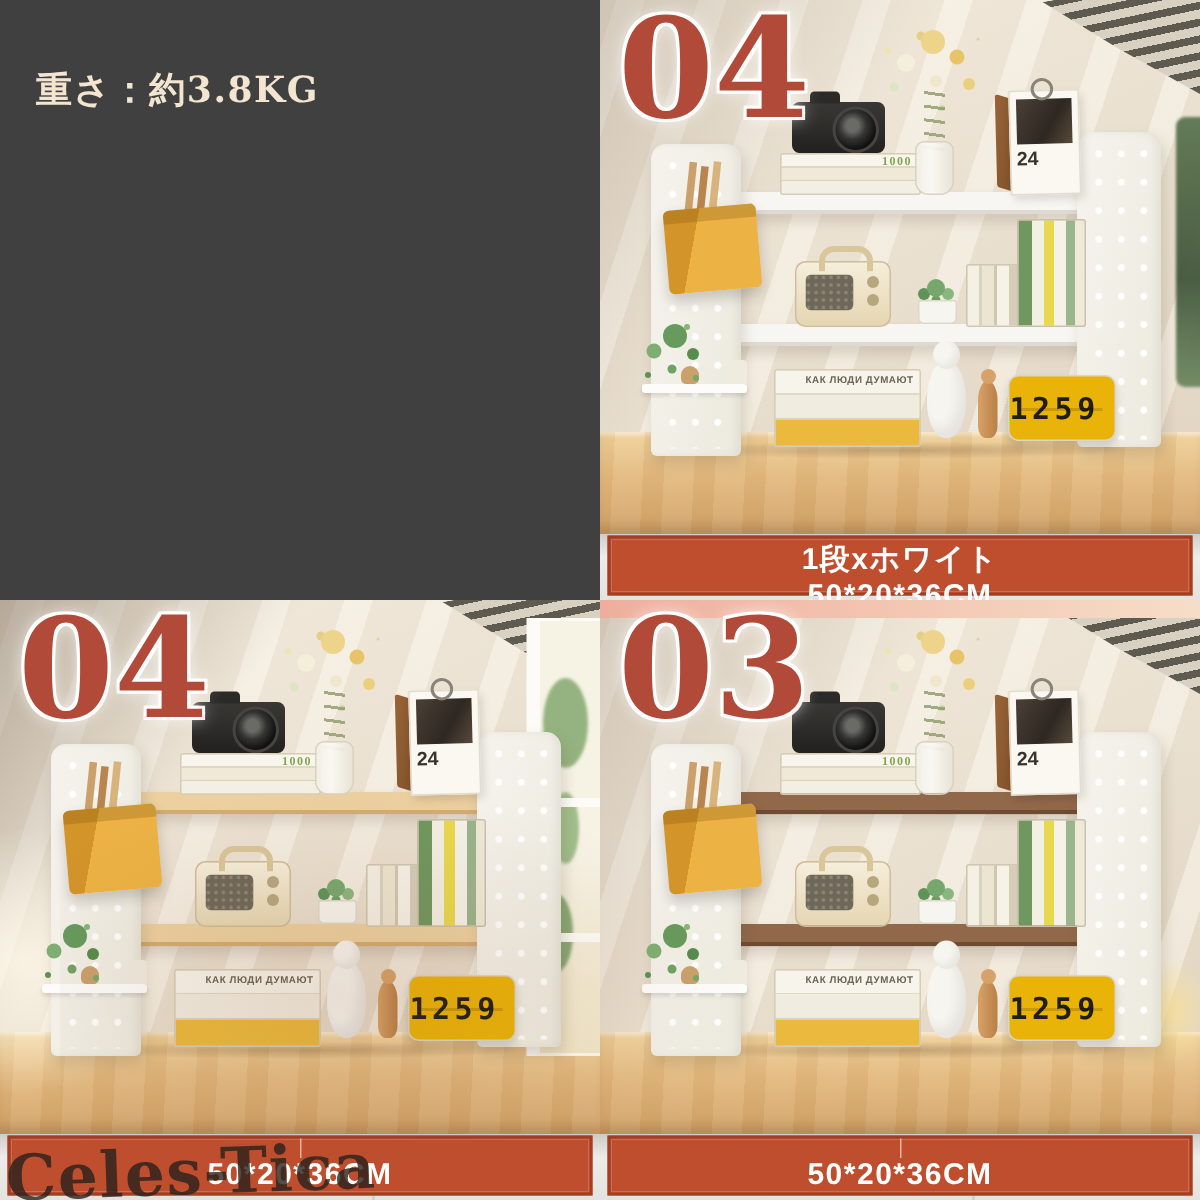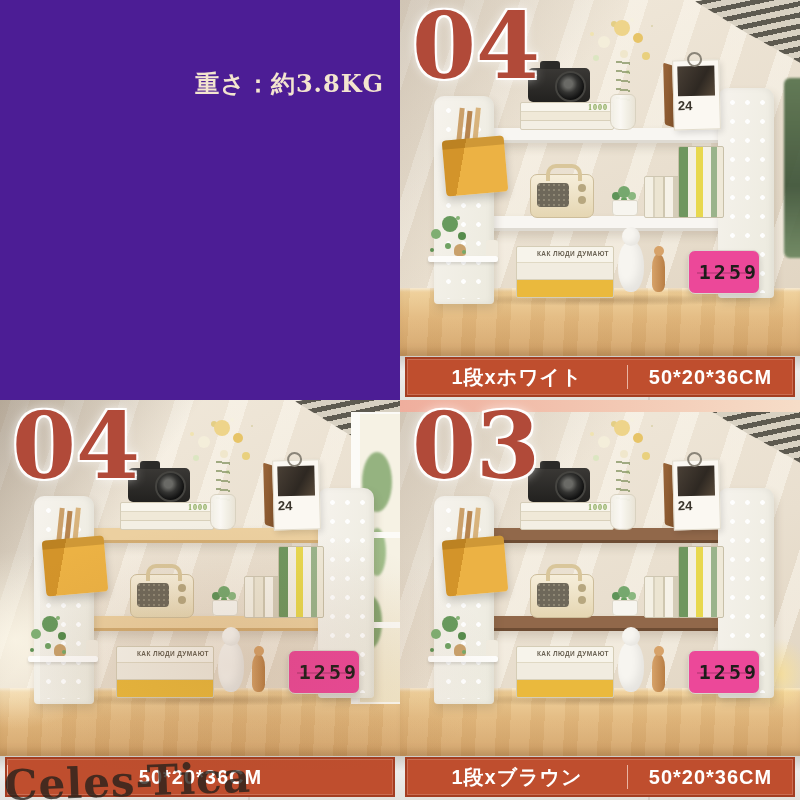--- a/index.html
+++ b/index.html
@@ -1,21 +1,21 @@
 <!DOCTYPE html>
 <html><head>
 <meta charset="utf-8">
 <style>
   html,body{margin:0;padding:0;background:#fff;}
   .page{position:relative;width:800px;height:800px;overflow:hidden;
         display:grid;grid-template-columns:400px 400px;grid-template-rows:400px 400px;
         font-family:"Liberation Sans","DejaVu Sans",sans-serif;}
 
   
-  .specs{background:#4c1d95;box-sizing:border-box;padding:70px 16px 0 24px;text-align:right;}
+  .specs{background:#404040;box-sizing:border-box;padding:46px 16px 0 24px;}
   .specs p{margin:0 0 26px 0;font-family:"DejaVu Serif","Liberation Serif",serif;
            font-size:24px;font-weight:600;color:#f3e5cf;letter-spacing:1px;line-height:1.2;}
 
   
   .scene{position:relative;width:400px;height:400px;overflow:hidden;background:#e9e1d3;}
   .wall{position:absolute;inset:0;background:linear-gradient(155deg,#f2eadc 0%,#e9dfcf 50%,#ddd0bc 100%);}
   .wallshade{position:absolute;inset:0;background:linear-gradient(125deg,rgba(110,88,66,.26) 0%,rgba(110,88,66,0) 34%);}
   .s05 .wallshade{background:linear-gradient(125deg,rgba(90,70,50,.4) 0%,rgba(90,70,50,0) 30%);}
   .stripes{position:absolute;inset:-60px;background:repeating-linear-gradient(108deg,rgba(255,252,244,0) 0 34px,rgba(255,252,244,.45) 34px 52px);}
   .blinds{position:absolute;top:-8px;right:-14px;width:124px;height:94px;
@@ -98,22 +98,22 @@
   .books-bottom{left:116px;top:246px;width:96px;height:50px;border:1px solid #d5cdb6;border-radius:2px;z-index:4;
       background:linear-gradient(180deg,#f7f4eb 0 15px,#e0d9c4 15px 16px,#f1ece0 16px 32px,#d9d2bc 32px 33px,#eab93d 33px 50px);}
   .books-bottom .title{position:absolute;right:4px;top:3px;font-size:6.5px;font-weight:700;color:#6b6354;letter-spacing:.4px;}
   .gourd{left:218px;top:240px;width:26px;height:52px;background:#f7f5f0;border-radius:50% 50% 46% 46%;
       box-shadow:inset -5px -6px 8px rgba(0,0,0,.07);}
   .gourd::before{content:"";position:absolute;left:4px;top:-13px;width:18px;height:19px;background:#f7f5f0;
       border-radius:50%;box-shadow:inset -3px -3px 5px rgba(0,0,0,.06);}
   .figure{left:252px;top:254px;width:13px;height:38px;background:linear-gradient(90deg,#d7a269,#b97f46);
       border-radius:48% 48% 42% 42%/34% 34% 20% 20%;}
   .figure::before{content:"";position:absolute;left:1.5px;top:-8px;width:10px;height:10px;border-radius:50%;background:#d7a269;}
-  .clock{left:288px;top:250px;width:70px;height:42px;background:#ec4899;border:1px solid #d9d6cd;border-radius:7px;
-      box-shadow:0 4px 6px rgba(0,0,0,.14);z-index:5;display:flex;align-items:center;justify-content:flex-end;}
+  .clock{left:272px;top:250px;width:70px;height:42px;background:#eab308;border:1px solid #d9d6cd;border-radius:7px;
+      box-shadow:0 4px 6px rgba(0,0,0,.14);z-index:5;display:flex;align-items:center;justify-content:flex-start;}
   .clock .digits{font-family:"DejaVu Sans Mono","Liberation Mono",monospace;font-size:20px;font-weight:700;color:#1f1e1b;letter-spacing:3px;}
   .clock::after{content:"";position:absolute;left:8px;right:8px;top:50%;height:1.5px;background:rgba(0,0,0,.14);}
   .hangplant{left:22px;top:212px;width:62px;height:64px;z-index:5;}
   .hangplant::before{content:"";position:absolute;left:20px;top:4px;width:16px;height:16px;border-radius:50%;background:#679a5d;
       box-shadow:-14px 10px 0 -3px #7fae72,12px 12px 0 -4px #568c4c,-2px 22px 0 -5px #6fa263,
       8px -6px 0 -6px #85b476,-18px 26px 0 -6px #5e9153,14px 28px 0 -6px #76a868;}
   .bracket{left:28px;top:256px;width:70px;height:6px;background:#fdfcfa;border-radius:2px;
       box-shadow:0 2px 3px rgba(0,0,0,.12);z-index:4;}
   .bracket::before{content:"";position:absolute;right:0;top:-16px;width:12px;height:16px;background:#f0ebdf;border-radius:3px 3px 1px 1px;}
   .bracket::after{content:"";position:absolute;left:26px;top:-12px;width:12px;height:12px;background:#c9a16b;border-radius:50% 50% 30% 30%;}
@@ -134,21 +134,21 @@
   .s06 .glow-br{position:absolute;right:-10px;top:238px;width:60px;height:72px;z-index:1;
       background:radial-gradient(ellipse,rgba(250,225,150,.8),rgba(250,225,150,0) 70%);}
 
   
   .num{position:absolute;top:0;left:12px;z-index:6;line-height:1;
       font-family:"DejaVu Serif","Liberation Serif",serif;font-size:92px;font-weight:700;color:#b14a39;
       text-shadow:0 0 3px #fff,2px 2px 0 rgba(255,255,255,.92),-2px -2px 0 rgba(255,255,255,.92),
       2px -2px 0 rgba(255,255,255,.92),-2px 2px 0 rgba(255,255,255,.92),0 0 12px rgba(255,255,255,.9);}
   .caption{position:absolute;left:5px;right:5px;bottom:3px;height:40px;z-index:7;
       background:#bf4e2e;border:2px solid #a43d21;box-shadow:inset 0 0 0 1px rgba(255,255,255,.18);
-      display:flex;align-items:center;box-sizing:border-box;}
+      display:flex;align-items:center;box-sizing:border-box;flex-direction:column;}
   .cap-left{flex:0 0 57%;text-align:center;color:#fff;font-size:20px;font-weight:700;letter-spacing:1px;}
   .cap-sep{width:1px;height:24px;background:rgba(255,235,225,.65);}
   .cap-right{flex:1;text-align:center;color:#fff;font-size:20px;font-weight:700;letter-spacing:1px;}
 
   
   .watermark{position:absolute;left:4px;bottom:-6px;z-index:50;transform:rotate(-2deg);
       font-family:"DejaVu Serif","Liberation Serif",serif;font-size:42px;font-weight:700;
       color:rgba(40,34,28,.8);letter-spacing:1px;}
   .wm-blob{position:absolute;left:40px;bottom:30px;width:480px;height:260px;z-index:40;pointer-events:none;
       background:radial-gradient(ellipse at 40% 60%,rgba(140,80,40,.14),rgba(140,80,40,0) 65%);}
@@ -309,21 +309,20 @@
       </div>
     <div class="p gourd"></div>
     <div class="p figure"></div>
     <div class="p clock">
         <span class="digits">1259</span>
       </div>
     <div class="p hangplant"></div>
     <div class="p bracket"></div>
     <div class="num">03</div>
     <div class="caption">
-      <span class="cap-left">1段xブラウン</span>
       <span class="cap-sep"></span>
       <span class="cap-right">50*20*36CM</span>
     </div>
   </section>
 
   <div class="wm-blob"></div>
   <div class="watermark">Celes-Tica</div>
 </div>
 
 </body></html>

